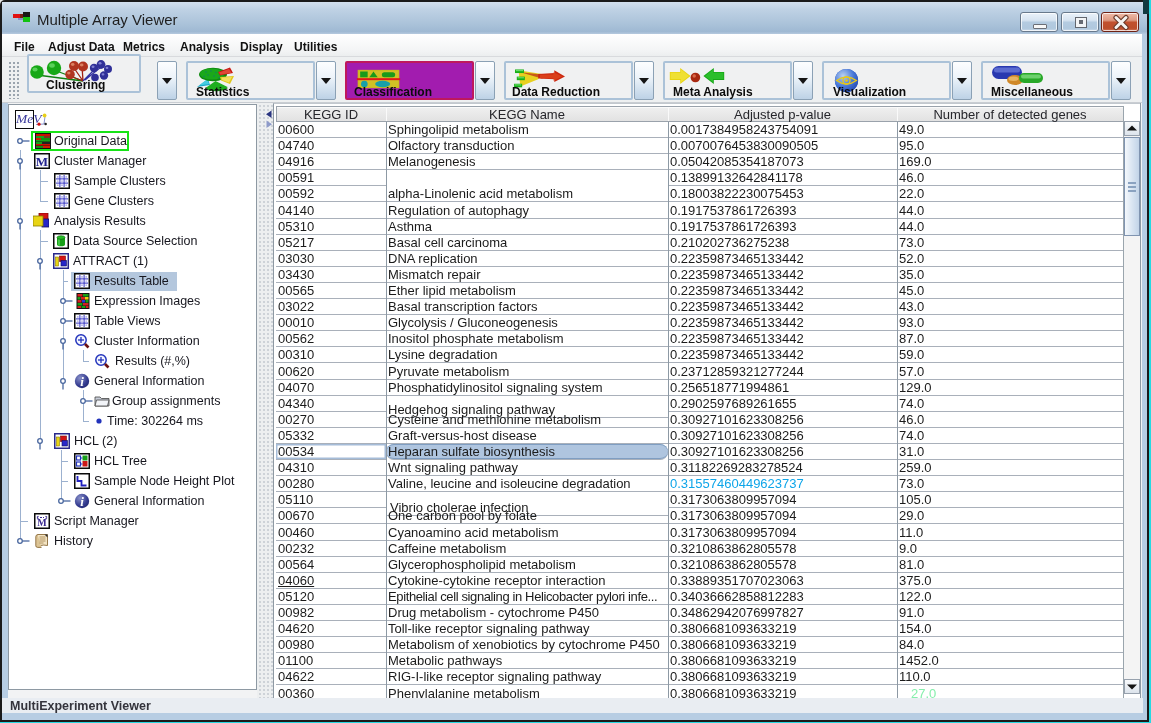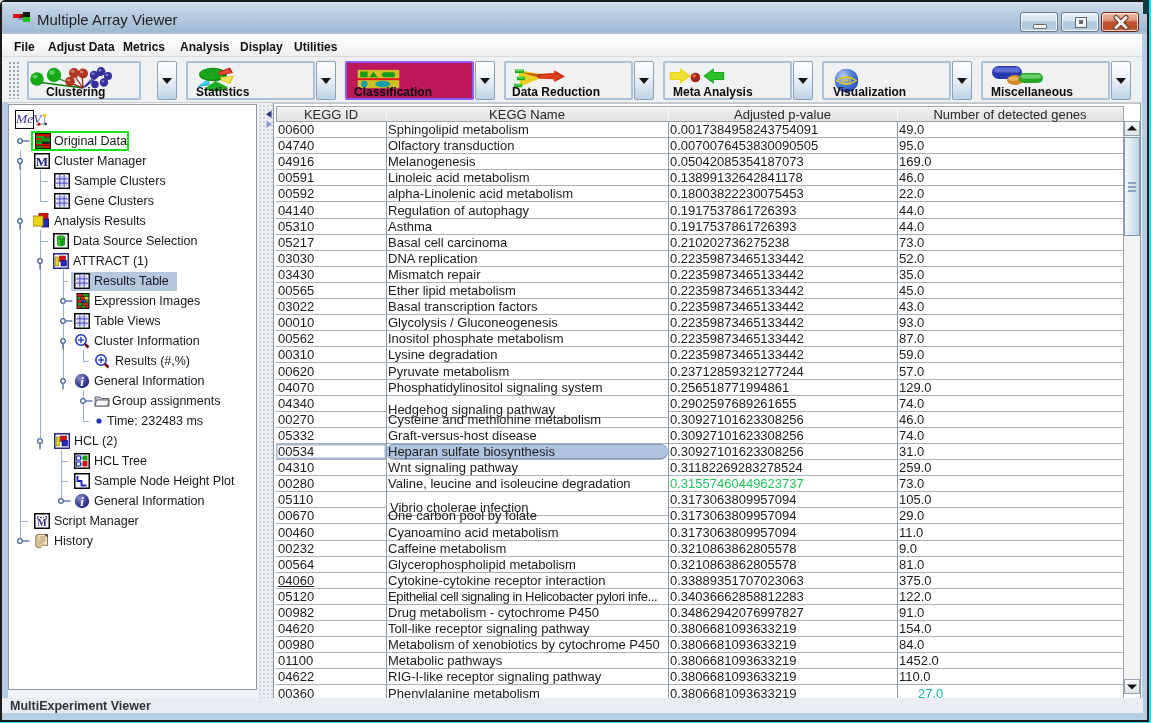--- a/index.html
+++ b/index.html
@@ -40,21 +40,21 @@
 <div class="abs" style="left:1149px;top:0;width:2px;height:723px;background:#27d9e2;"></div>
 <div class="abs" style="left:2px;top:34px;width:1140px;height:23px;background:linear-gradient(#ffffff,#f4f5f6 70%,#eceeef);border-bottom:1px solid #d8dadd;"></div>
 <div class="abs" style="left:14px;top:40px;font-size:12px;font-weight:bold;color:#111;">File</div>
 <div class="abs" style="left:48px;top:40px;font-size:12px;font-weight:bold;color:#111;">Adjust Data</div>
 <div class="abs" style="left:123px;top:40px;font-size:12px;font-weight:bold;color:#111;">Metrics</div>
 <div class="abs" style="left:180px;top:40px;font-size:12px;font-weight:bold;color:#111;">Analysis</div>
 <div class="abs" style="left:240px;top:40px;font-size:12px;font-weight:bold;color:#111;">Display</div>
 <div class="abs" style="left:294px;top:40px;font-size:12px;font-weight:bold;color:#111;">Utilities</div>
 <div class="abs" style="left:2px;top:57px;width:1140px;height:46px;background:#eef0f1;border-bottom:1px solid #c9cdd2;"></div>
 <div class="abs" style="left:8px;top:61px;width:11px;height:38px;background-image:radial-gradient(circle,#9aa4ae 1px,transparent 1.2px);background-size:4px 4px;"></div>
-<div class="abs" style="left:27px;top:61px;width:114px;height:39px;background:#f0f1f2;border:2px solid #abc2d8;border-radius:2px;">
+<div class="abs" style="left:27px;top:54px;width:114px;height:39px;background:#f0f1f2;border:2px solid #abc2d8;border-radius:2px;">
 <svg class="abs" style="left:0px;top:3px;" width="84" height="30" viewBox="0 0 84 30">
 <g stroke-width="1.3" fill="none">
 <path d="M8 16 L54 22 M25 11 L54 22" stroke="#118011"></path>
 <path d="M45 9 L54 22 M53 7 L54 22 M41 17 L54 22" stroke="#a02010"></path>
 <path d="M65 11 L54 22 M72 8 L56 21" stroke="#3030a0"></path>
 </g>
 <circle cx="8" cy="13" r="6.8" fill="#17a817"></circle>
       <ellipse cx="6" cy="10.5" rx="2.6" ry="2" fill="#66d866" opacity="0.85"></ellipse>
 <circle cx="25" cy="9" r="7.2" fill="#17a817"></circle>
       <ellipse cx="23" cy="6.5" rx="2.8" ry="2.2" fill="#66d866" opacity="0.85"></ellipse>
@@ -104,21 +104,21 @@
 <path d="M24 10 L38 9 L34 17 L25 13.5 Z" fill="#e0c818"></path>
       <path d="M25.5 10.5 L36 10 L33 15.5 L26 13 Z" fill="#f0e060"></path>
 </svg>
 <div class="abs" style="left:8px;top:22px;font-size:12px;font-weight:bold;color:#0c0c0c;white-space:nowrap;">Statistics</div>
 </div>
 <div class="abs" style="left:316px;top:61px;width:20px;height:39px;background:linear-gradient(#fdfeff 0%,#eef4fa 40%,#d5e3f0 70%,#bdd2e6 100%);border:1px solid #8ba1b5;border-radius:2px;">
     <svg class="abs" style="left:3px;top:15px;" width="12" height="8" viewBox="0 0 12 8">
       <path d="M1 1 L11 1 L6 7 Z" fill="#151515"></path>
     </svg>
   </div>
-<div class="abs" style="left:345px;top:61px;width:129px;height:39px;background:#be185d;border:2px solid #8b5cf6;border-radius:2px;">
+<div class="abs" style="left:345px;top:61px;width:129px;height:39px;background:#a21caf;border:2px solid #be185d;border-radius:2px;">
 <svg class="abs" style="left:9px;top:6px;" width="45" height="20" viewBox="0 0 52 24">
 <rect x="1" y="1" width="50" height="22" fill="#c8b820"></rect>
 <rect x="2" y="2" width="48" height="20" fill="#d4c428" opacity="0.7"></rect>
 <rect x="4" y="3" width="9" height="7" fill="#1a9a1a"></rect>
 <path d="M20 3 L25 10 L15 10 Z" fill="#1a9a1a"></path>
 <rect x="30" y="4" width="16" height="6" rx="3" fill="#1a9a1a"></rect>
 <rect x="0" y="11" width="52" height="2.4" fill="#e01818"></rect>
 <circle cx="9" cy="18" r="4" fill="#18a0a8"></circle>
 <ellipse cx="31" cy="18" rx="9" ry="4" fill="#18a0a8"></ellipse>
 </svg>
@@ -432,21 +432,21 @@
     </svg>
 <div class="abs" style="left:85px;top:268px;font-size:12.5px;color:#16161e;white-space:nowrap;line-height:16px;">General Information</div>
 <svg class="abs" style="left:85px;top:288px;" width="16" height="16" viewBox="0 0 16 16">
       <path d="M1 4 L6 4 L7.5 5.5 L15 5.5 L15 13 L1 13 Z" fill="#c8cdd8" stroke="#444" stroke-width="0.8"></path>
 <path d="M2.5 7 L15 7 L13.5 13 L1 13 Z" fill="#f2f4f8" stroke="#444" stroke-width="0.8"></path>
     </svg>
 <div class="abs" style="left:103px;top:288px;font-size:12.5px;color:#16161e;white-space:nowrap;line-height:16px;">Group assignments</div>
 <svg class="abs" style="left:82px;top:308px;" width="16" height="16" viewBox="0 0 16 16">
       <circle cx="8" cy="8" r="2.6" fill="#2233bb"></circle>
     </svg>
-<div class="abs" style="left:98px;top:308px;font-size:12.5px;color:#16161e;white-space:nowrap;line-height:16px;">Time: 232483 ms</div>
+<div class="abs" style="left:98px;top:308px;font-size:12.5px;color:#16161e;white-space:nowrap;line-height:16px;">Time: 302264 ms</div>
 <svg class="abs" style="left:45px;top:328px;" width="16" height="16" viewBox="0 0 16 16">
       <rect x="0.75" y="0.75" width="14.5" height="14.5" fill="#fff" stroke="#28288a" stroke-width="1.5"></rect>
 <rect x="2.5" y="4" width="3" height="9" fill="#e8d414" stroke="#8a7a00" stroke-width="0.6"></rect>
 <rect x="6.5" y="3" width="6" height="5.5" fill="#d41414" stroke="#7a0a0a" stroke-width="0.6"></rect>
 <rect x="8" y="7.5" width="5.5" height="5.5" fill="#2828c8" stroke="#101060" stroke-width="0.6"></rect>
     </svg>
 <div class="abs" style="left:65px;top:328px;font-size:12.5px;color:#16161e;white-space:nowrap;line-height:16px;">HCL (2)</div>
 <svg class="abs" style="left:65px;top:348px;" width="16" height="16" viewBox="0 0 16 16">
       <rect x="0.75" y="0.75" width="14.5" height="14.5" fill="#fff" stroke="#0a0a0a" stroke-width="1.5"></rect>
 <rect x="8.5" y="2.5" width="5" height="5" fill="#18a018"></rect>
@@ -512,21 +512,20 @@
 <div class="abs" style="left:621px;width:226px;top:0;height:16.1px;border-bottom:1px solid #a9b0ba;font-size:13px;color:#1b1b1b;padding-left:2px;white-space:nowrap;overflow:hidden;text-overflow:ellipsis;line-height:15.5px;">95.0</div>
 </div>
 <div class="abs" style="left:0;top:32.2px;width:847px;height:17px;">
 <div class="abs" style="left:0px;width:110px;top:0;height:16.1px;border-bottom:1px solid #a9b0ba;font-size:13px;color:#1b1b1b;padding-left:2px;white-space:nowrap;overflow:hidden;text-overflow:ellipsis;line-height:15.5px;">04916</div>
 <div class="abs" style="left:110px;width:282px;top:0;height:16.1px;border-bottom:1px solid #a9b0ba;font-size:13px;color:#1b1b1b;padding-left:2px;white-space:nowrap;overflow:hidden;text-overflow:ellipsis;line-height:15.5px;">Melanogenesis</div>
 <div class="abs" style="left:392px;width:229px;top:0;height:16.1px;border-bottom:1px solid #a9b0ba;font-size:13px;color:#1b1b1b;padding-left:2px;white-space:nowrap;overflow:hidden;text-overflow:ellipsis;line-height:15.5px;">0.05042085354187073</div>
 <div class="abs" style="left:621px;width:226px;top:0;height:16.1px;border-bottom:1px solid #a9b0ba;font-size:13px;color:#1b1b1b;padding-left:2px;white-space:nowrap;overflow:hidden;text-overflow:ellipsis;line-height:15.5px;">169.0</div>
 </div>
 <div class="abs" style="left:0;top:48.3px;width:847px;height:17px;">
 <div class="abs" style="left:0px;width:110px;top:0;height:16.1px;border-bottom:1px solid #a9b0ba;font-size:13px;color:#1b1b1b;padding-left:2px;white-space:nowrap;overflow:hidden;text-overflow:ellipsis;line-height:15.5px;">00591</div>
-<div class="abs" style="left:110px;width:282px;top:0;height:16.1px;border-bottom:1px solid #a9b0ba;font-size:13px;color:#1b1b1b;padding-left:2px;white-space:nowrap;overflow:hidden;text-overflow:ellipsis;line-height:15.5px;">Linoleic acid metabolism</div>
 <div class="abs" style="left:392px;width:229px;top:0;height:16.1px;border-bottom:1px solid #a9b0ba;font-size:13px;color:#1b1b1b;padding-left:2px;white-space:nowrap;overflow:hidden;text-overflow:ellipsis;line-height:15.5px;">0.13899132642841178</div>
 <div class="abs" style="left:621px;width:226px;top:0;height:16.1px;border-bottom:1px solid #a9b0ba;font-size:13px;color:#1b1b1b;padding-left:2px;white-space:nowrap;overflow:hidden;text-overflow:ellipsis;line-height:15.5px;">46.0</div>
 </div>
 <div class="abs" style="left:0;top:64.4px;width:847px;height:17px;">
 <div class="abs" style="left:0px;width:110px;top:0;height:16.1px;border-bottom:1px solid #a9b0ba;font-size:13px;color:#1b1b1b;padding-left:2px;white-space:nowrap;overflow:hidden;text-overflow:ellipsis;line-height:15.5px;">00592</div>
 <div class="abs" style="left:110px;width:282px;top:0;height:16.1px;border-bottom:1px solid #a9b0ba;font-size:13px;color:#1b1b1b;padding-left:2px;white-space:nowrap;overflow:hidden;text-overflow:ellipsis;line-height:15.5px;">alpha-Linolenic acid metabolism</div>
 <div class="abs" style="left:392px;width:229px;top:0;height:16.1px;border-bottom:1px solid #a9b0ba;font-size:13px;color:#1b1b1b;padding-left:2px;white-space:nowrap;overflow:hidden;text-overflow:ellipsis;line-height:15.5px;">0.18003822230075453</div>
 <div class="abs" style="left:621px;width:226px;top:0;height:16.1px;border-bottom:1px solid #a9b0ba;font-size:13px;color:#1b1b1b;padding-left:2px;white-space:nowrap;overflow:hidden;text-overflow:ellipsis;line-height:15.5px;">22.0</div>
 </div>
 <div class="abs" style="left:0;top:80.5px;width:847px;height:17px;">
@@ -627,21 +626,21 @@
 </div>
 <div class="abs" style="left:0;top:338.1px;width:847px;height:17px;">
 <div class="abs" style="left:0px;width:110px;top:0;height:16.1px;border-bottom:1px solid #a9b0ba;font-size:13px;color:#1b1b1b;padding-left:2px;white-space:nowrap;overflow:hidden;text-overflow:ellipsis;line-height:15.5px;">04310</div>
 <div class="abs" style="left:110px;width:282px;top:0;height:16.1px;border-bottom:1px solid #a9b0ba;font-size:13px;color:#1b1b1b;padding-left:2px;white-space:nowrap;overflow:hidden;text-overflow:ellipsis;line-height:15.5px;">Wnt signaling pathway</div>
 <div class="abs" style="left:392px;width:229px;top:0;height:16.1px;border-bottom:1px solid #a9b0ba;font-size:13px;color:#1b1b1b;padding-left:2px;white-space:nowrap;overflow:hidden;text-overflow:ellipsis;line-height:15.5px;">0.31182269283278524</div>
 <div class="abs" style="left:621px;width:226px;top:0;height:16.1px;border-bottom:1px solid #a9b0ba;font-size:13px;color:#1b1b1b;padding-left:2px;white-space:nowrap;overflow:hidden;text-overflow:ellipsis;line-height:15.5px;">259.0</div>
 </div>
 <div class="abs" style="left:0;top:354.2px;width:847px;height:17px;">
 <div class="abs" style="left:0px;width:110px;top:0;height:16.1px;border-bottom:1px solid #a9b0ba;font-size:13px;color:#1b1b1b;padding-left:2px;white-space:nowrap;overflow:hidden;text-overflow:ellipsis;line-height:15.5px;">00280</div>
 <div class="abs" style="left:110px;width:282px;top:0;height:16.1px;border-bottom:1px solid #a9b0ba;font-size:13px;color:#1b1b1b;padding-left:2px;white-space:nowrap;overflow:hidden;text-overflow:ellipsis;line-height:15.5px;">Valine, leucine and isoleucine degradation</div>
-<div class="abs" style="left:392px;width:229px;top:0;height:16.1px;border-bottom:1px solid #a9b0ba;font-size:13px;color:#22c55e;padding-left:2px;white-space:nowrap;overflow:hidden;text-overflow:ellipsis;line-height:15.5px;">0.31557460449623737</div>
+<div class="abs" style="left:392px;width:229px;top:0;height:16.1px;border-bottom:1px solid #a9b0ba;font-size:13px;color:#0ea5e9;padding-left:2px;white-space:nowrap;overflow:hidden;text-overflow:ellipsis;line-height:15.5px;">0.31557460449623737</div>
 <div class="abs" style="left:621px;width:226px;top:0;height:16.1px;border-bottom:1px solid #a9b0ba;font-size:13px;color:#1b1b1b;padding-left:2px;white-space:nowrap;overflow:hidden;text-overflow:ellipsis;line-height:15.5px;">73.0</div>
 </div>
 <div class="abs" style="left:0;top:370.3px;width:847px;height:17px;">
 <div class="abs" style="left:0px;width:110px;top:0;height:16.1px;border-bottom:1px solid #a9b0ba;font-size:13px;color:#1b1b1b;padding-left:2px;white-space:nowrap;overflow:hidden;text-overflow:ellipsis;line-height:15.5px;">05110</div>
 <div class="abs" style="left:110px;width:282px;top:0;height:16.1px;border-bottom:1px solid #a9b0ba;font-size:13px;color:#1b1b1b;padding-left:4px;white-space:nowrap;overflow:hidden;text-overflow:ellipsis;line-height:15.5px;margin-top:8px;">Vibrio cholerae infection</div>
 <div class="abs" style="left:392px;width:229px;top:0;height:16.1px;border-bottom:1px solid #a9b0ba;font-size:13px;color:#1b1b1b;padding-left:2px;white-space:nowrap;overflow:hidden;text-overflow:ellipsis;line-height:15.5px;">0.3173063809957094</div>
 <div class="abs" style="left:621px;width:226px;top:0;height:16.1px;border-bottom:1px solid #a9b0ba;font-size:13px;color:#1b1b1b;padding-left:2px;white-space:nowrap;overflow:hidden;text-overflow:ellipsis;line-height:15.5px;">105.0</div>
 </div>
 <div class="abs" style="left:0;top:386.4px;width:847px;height:17px;">
 <div class="abs" style="left:0px;width:110px;top:0;height:16.1px;border-bottom:1px solid #a9b0ba;font-size:13px;color:#1b1b1b;padding-left:2px;white-space:nowrap;overflow:hidden;text-overflow:ellipsis;line-height:15.5px;">00670</div>
@@ -706,21 +705,21 @@
 <div class="abs" style="left:0;top:547.4px;width:847px;height:17px;">
 <div class="abs" style="left:0px;width:110px;top:0;height:16.1px;border-bottom:1px solid #a9b0ba;font-size:13px;color:#1b1b1b;padding-left:2px;white-space:nowrap;overflow:hidden;text-overflow:ellipsis;line-height:15.5px;">04622</div>
 <div class="abs" style="left:110px;width:282px;top:0;height:16.1px;border-bottom:1px solid #a9b0ba;font-size:13px;color:#1b1b1b;padding-left:2px;white-space:nowrap;overflow:hidden;text-overflow:ellipsis;line-height:15.5px;">RIG-I-like receptor signaling pathway</div>
 <div class="abs" style="left:392px;width:229px;top:0;height:16.1px;border-bottom:1px solid #a9b0ba;font-size:13px;color:#1b1b1b;padding-left:2px;white-space:nowrap;overflow:hidden;text-overflow:ellipsis;line-height:15.5px;">0.3806681093633219</div>
 <div class="abs" style="left:621px;width:226px;top:0;height:16.1px;border-bottom:1px solid #a9b0ba;font-size:13px;color:#1b1b1b;padding-left:2px;white-space:nowrap;overflow:hidden;text-overflow:ellipsis;line-height:15.5px;">110.0</div>
 </div>
 <div class="abs" style="left:0;top:563.5px;width:847px;height:17px;">
 <div class="abs" style="left:0px;width:110px;top:0;height:16.1px;border-bottom:1px solid #a9b0ba;font-size:13px;color:#1b1b1b;padding-left:2px;white-space:nowrap;overflow:hidden;text-overflow:ellipsis;line-height:15.5px;">00360</div>
 <div class="abs" style="left:110px;width:282px;top:0;height:16.1px;border-bottom:1px solid #a9b0ba;font-size:13px;color:#1b1b1b;padding-left:2px;white-space:nowrap;overflow:hidden;text-overflow:ellipsis;line-height:15.5px;">Phenylalanine metabolism</div>
 <div class="abs" style="left:392px;width:229px;top:0;height:16.1px;border-bottom:1px solid #a9b0ba;font-size:13px;color:#1b1b1b;padding-left:2px;white-space:nowrap;overflow:hidden;text-overflow:ellipsis;line-height:15.5px;">0.3806681093633219</div>
-<div class="abs" style="left:621px;width:226px;top:0;height:16.1px;border-bottom:1px solid #a9b0ba;font-size:13px;color:#14b8a6;padding-left:14px;white-space:nowrap;overflow:hidden;text-overflow:ellipsis;line-height:15.5px;margin-left:7px;">27.0</div>
+<div class="abs" style="left:621px;width:226px;top:0;height:16.1px;border-bottom:1px solid #a9b0ba;font-size:13px;color:#86efac;padding-left:14px;white-space:nowrap;overflow:hidden;text-overflow:ellipsis;line-height:15.5px;">27.0</div>
 </div>
 </div>
 <div class="abs" style="left:386px;top:122px;width:1px;height:576px;background:#8d99a4;"></div>
 <div class="abs" style="left:668px;top:122px;width:1px;height:576px;background:#8d99a4;"></div>
 <div class="abs" style="left:897px;top:122px;width:1px;height:576px;background:#8d99a4;"></div>
 <div class="abs" style="left:1123px;top:106px;width:1px;height:592px;background:#9aa5ad;"></div>
 <div class="abs" style="left:1140px;top:103px;width:1px;height:595px;background:#8e99a3;"></div>
 <div class="abs" style="left:1124px;top:121px;width:16px;height:573px;background:#f4f4f4;"></div>
 <div class="abs" style="left:1124px;top:121px;width:16px;height:15px;background:linear-gradient(#f8fafc,#dde4ec);border:1px solid #97a1ad;">
     <svg class="abs" style="left:0px;top:2px;" width="14" height="9" viewBox="0 0 14 9">

